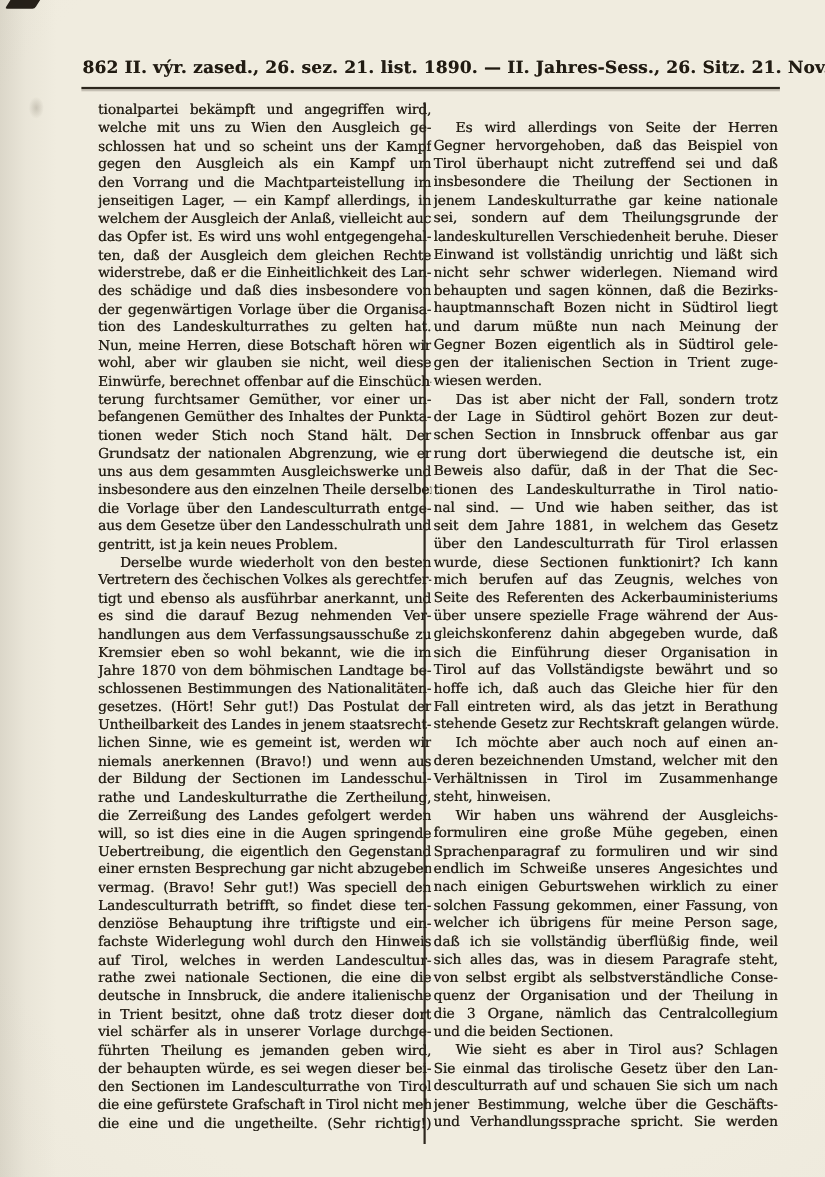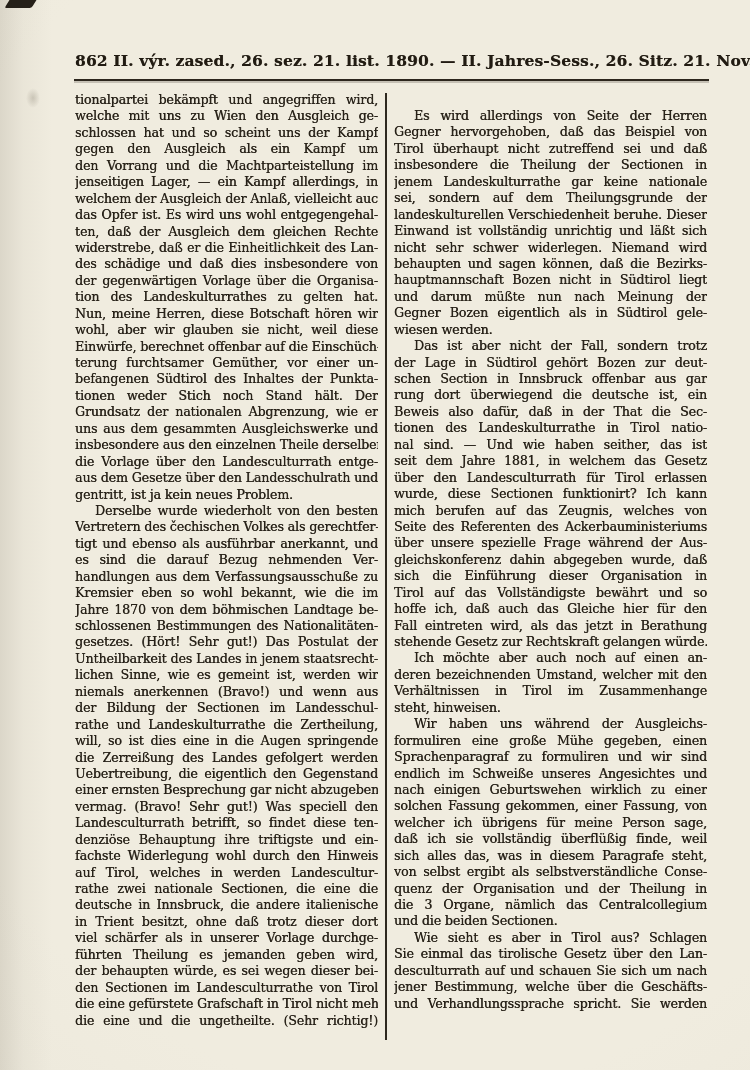--- a/index.html
+++ b/index.html
@@ -34,21 +34,21 @@
     box-shadow:0 2px 0 rgba(44,38,29,.22);
   }
   .column-divider{
     position:absolute;left:385px;top:93px;width:2px;height:947px;background:#2e281f;
   }
   .col{
     position:absolute;top:92px;font-size:12.6px;line-height:16.45px;
     text-align:justify;letter-spacing:-.12px;
     text-shadow:.35px 0 0 rgba(38,32,23,.8);
   }
-  .col-left{left:75px;width:303px;}
+  .col-left{left:89px;width:303px;}
   .col-right{left:394px;width:313px;margin-top:16px;}
   .line{height:16.45px;overflow:hidden;text-align:justify;text-align-last:justify;white-space:nowrap;}
   .line.end{text-align-last:left;}
   .line.indent{text-indent:20px;}
 </style>
 </head>
 <body>
 
 <div class="page">
   <div class="edge-shade"></div>
@@ -71,21 +71,21 @@
       <div class="line">das Opfer ist. Es wird uns wohl entgegengehal-</div>
       <div class="line">ten, daß der Ausgleich dem gleichen Rechte</div>
       <div class="line">widerstrebe, daß er die Einheitlichkeit des Lan-</div>
       <div class="line">des schädige und daß dies insbesondere von</div>
       <div class="line">der gegenwärtigen Vorlage über die Organisa-</div>
       <div class="line">tion des Landeskulturrathes zu gelten hat.</div>
       <div class="line">Nun, meine Herren, diese Botschaft hören wir</div>
       <div class="line">wohl, aber wir glauben sie nicht, weil diese</div>
       <div class="line">Einwürfe, berechnet offenbar auf die Einschüch-</div>
       <div class="line">terung furchtsamer Gemüther, vor einer un-</div>
-      <div class="line">befangenen Südtirol des Inhaltes der Punkta-</div>
+      <div class="line">befangenen Gemüther des Inhaltes der Punkta-</div>
       <div class="line">tionen weder Stich noch Stand hält. Der</div>
       <div class="line">Grundsatz der nationalen Abgrenzung, wie er</div>
       <div class="line">uns aus dem gesammten Ausgleichswerke und</div>
       <div class="line">insbesondere aus den einzelnen Theile derselben,</div>
       <div class="line">die Vorlage über den Landesculturrath entge-</div>
       <div class="line">aus dem Gesetze über den Landesschulrath und</div>
       <div class="line end">gentritt, ist ja kein neues Problem.</div>
       <div class="line indent">Derselbe wurde wiederholt von den besten</div>
       <div class="line">Vertretern des čechischen Volkes als gerechtfer-</div>
       <div class="line">tigt und ebenso als ausführbar anerkannt, und</div>
@@ -93,22 +93,22 @@
       <div class="line">handlungen aus dem Verfassungsausschuße zu</div>
       <div class="line">Kremsier eben so wohl bekannt, wie die im</div>
       <div class="line">Jahre 1870 von dem böhmischen Landtage be-</div>
       <div class="line">schlossenen Bestimmungen des Nationalitäten-</div>
       <div class="line">gesetzes. (Hört! Sehr gut!) Das Postulat der</div>
       <div class="line">Untheilbarkeit des Landes in jenem staatsrecht-</div>
       <div class="line">lichen Sinne, wie es gemeint ist, werden wir</div>
       <div class="line">niemals anerkennen (Bravo!) und wenn aus</div>
       <div class="line">der Bildung der Sectionen im Landesschul-</div>
       <div class="line">rathe und Landeskulturrathe die Zertheilung,</div>
+      <div class="line">die Zerreißung des Landes gefolgert werden</div>
       <div class="line">will, so ist dies eine in die Augen springende</div>
-      <div class="line">die Zerreißung des Landes gefolgert werden</div>
       <div class="line">Uebertreibung, die eigentlich den Gegenstand</div>
       <div class="line">einer ernsten Besprechung gar nicht abzugeben</div>
       <div class="line">vermag. (Bravo! Sehr gut!) Was speciell den</div>
       <div class="line">Landesculturrath betrifft, so findet diese ten-</div>
       <div class="line">denziöse Behauptung ihre triftigste und ein-</div>
       <div class="line">fachste Widerlegung wohl durch den Hinweis</div>
       <div class="line">auf Tirol, welches in werden Landescultur-</div>
       <div class="line">rathe zwei nationale Sectionen, die eine die</div>
       <div class="line">deutsche in Innsbruck, die andere italienische</div>
       <div class="line">in Trient besitzt, ohne daß trotz dieser dort</div>
@@ -126,20 +126,21 @@
       <div class="line">insbesondere die Theilung der Sectionen in</div>
       <div class="line">jenem Landeskulturrathe gar keine nationale</div>
       <div class="line">sei, sondern auf dem Theilungsgrunde der</div>
       <div class="line">landeskulturellen Verschiedenheit beruhe. Dieser</div>
       <div class="line">Einwand ist vollständig unrichtig und läßt sich</div>
       <div class="line">nicht sehr schwer widerlegen. Niemand wird</div>
       <div class="line">behaupten und sagen können, daß die Bezirks-</div>
       <div class="line">hauptmannschaft Bozen nicht in Südtirol liegt</div>
       <div class="line">und darum müßte nun nach Meinung der</div>
       <div class="line">Gegner Bozen eigentlich als in Südtirol gele-</div>
+      <div class="line">gen der italienischen Section in Trient zuge-</div>
       <div class="line end">wiesen werden.</div>
       <div class="line indent">Das ist aber nicht der Fall, sondern trotz</div>
       <div class="line">der Lage in Südtirol gehört Bozen zur deut-</div>
       <div class="line">schen Section in Innsbruck offenbar aus gar</div>
       <div class="line">rung dort überwiegend die deutsche ist, ein</div>
       <div class="line">Beweis also dafür, daß in der That die Sec-</div>
       <div class="line">tionen des Landeskulturrathe in Tirol natio-</div>
       <div class="line">nal sind. — Und wie haben seither, das ist</div>
       <div class="line">seit dem Jahre 1881, in welchem das Gesetz</div>
       <div class="line">über den Landesculturrath für Tirol erlassen</div>

